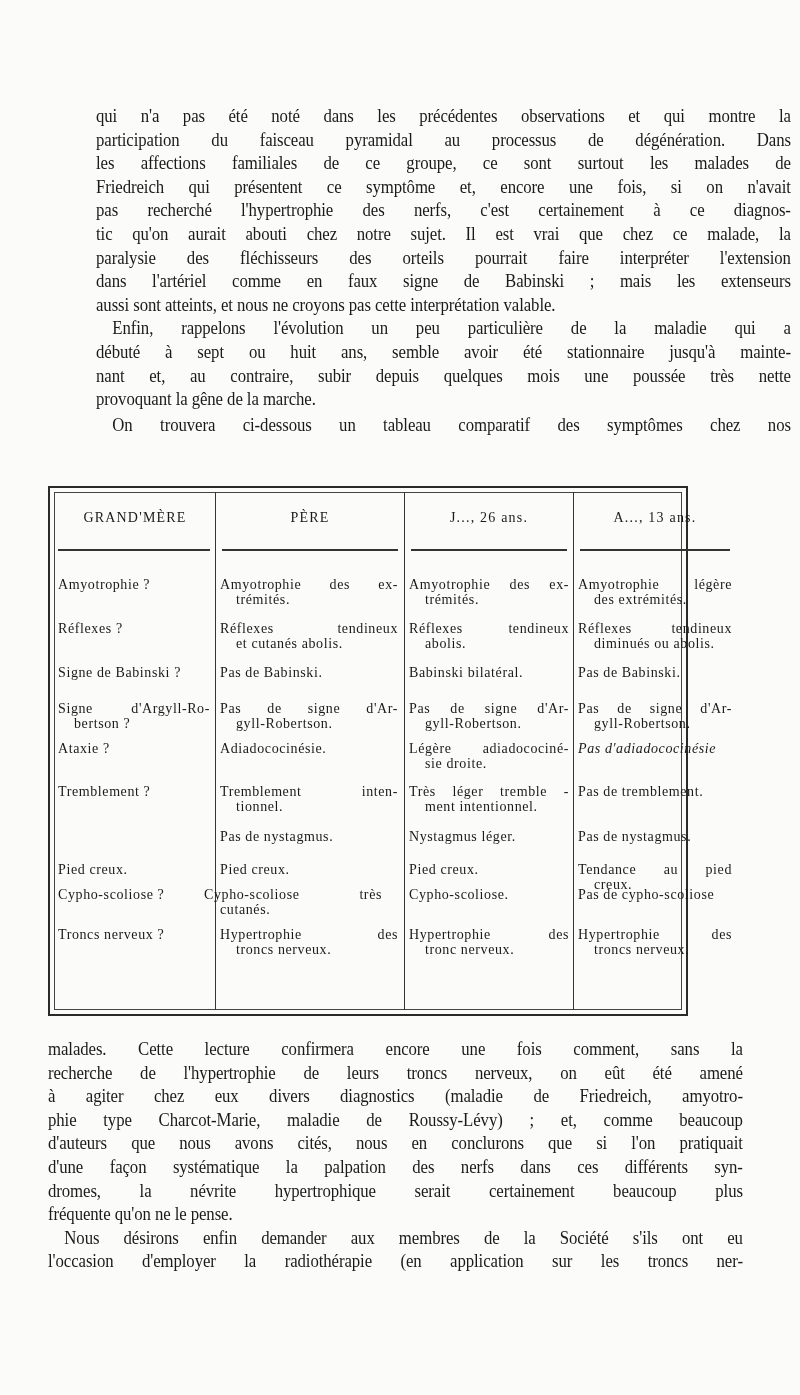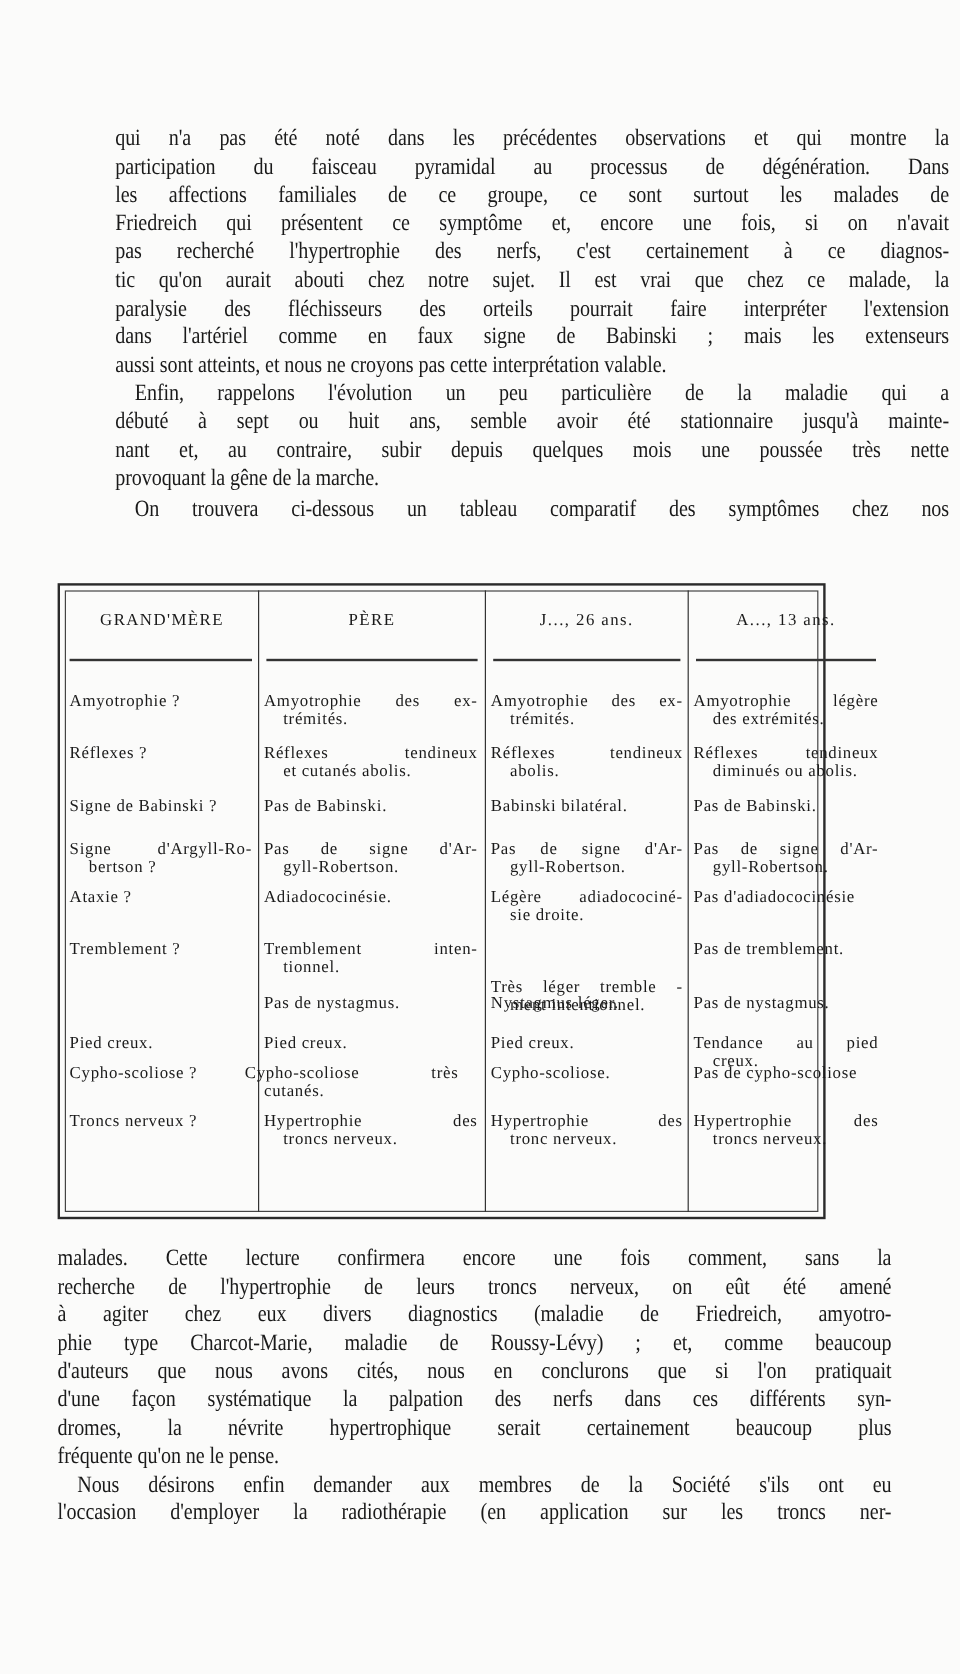--- a/index.html
+++ b/index.html
@@ -150,31 +150,31 @@
         <div class="cell" style="left: 8px; top: 253px; width: 152px;">
           <span class="l1" style="display: block;">Ataxie ?</span>
         </div>
         <div class="cell" style="left: 170px; top: 253px; width: 178px;">
           <span class="l1" style="display: block;">Adiadococinésie.</span>
         </div>
         <div class="cell just" style="left: 359px; top: 253px; width: 160px;">
           <span class="l1">Légère adiadocociné-</span>
           <span class="l2">sie droite.</span>
         </div>
-        <div class="cell" style="left: 528px; top: 253px; width: 154px;">
+        <div class="cell" style="left: 528px; top: 253px; width: 154px; font-style: italic;">
           <span class="l1" style="display: block;">Pas d'adiadococinésie</span>
         </div>
         <div class="cell" style="left: 8px; top: 296px; width: 152px;">
           <span class="l1" style="display: block;">Tremblement ?</span>
         </div>
         <div class="cell just" style="left: 170px; top: 296px; width: 178px;">
           <span class="l1">Tremblement inten-</span>
           <span class="l2">tionnel.</span>
         </div>
-        <div class="cell just" style="left: 359px; top: 296px; width: 160px; margin-top: 32px;">
+        <div class="cell just" style="left: 359px; top: 296px; width: 160px;">
           <span class="l1">Très léger tremble -</span>
           <span class="l2">ment intentionnel.</span>
         </div>
         <div class="cell" style="left: 528px; top: 296px; width: 154px;">
           <span class="l1" style="display: block;">Pas de tremblement.</span>
         </div>
         <div class="cell" style="left: 8px; top: 341px; width: 152px;">
           <span class="l1" style="display: block;"></span>
         </div>
         <div class="cell" style="left: 170px; top: 341px; width: 178px;">

